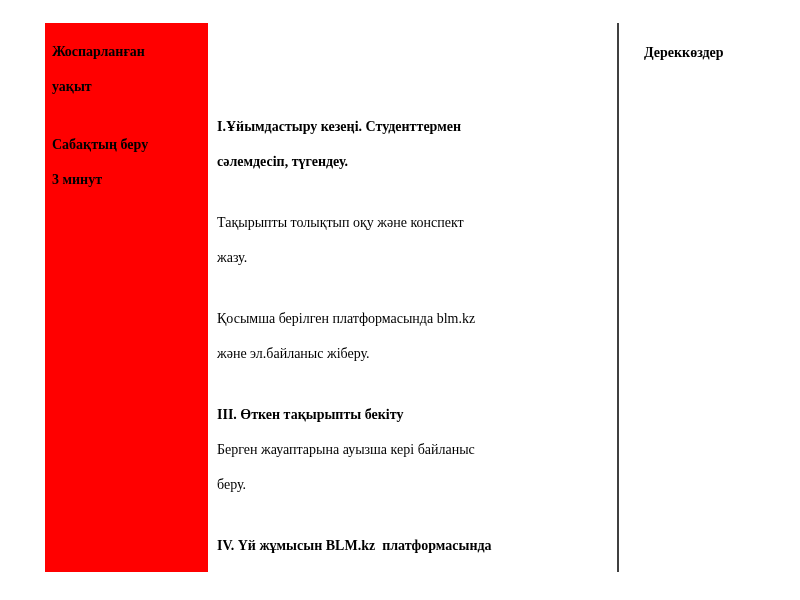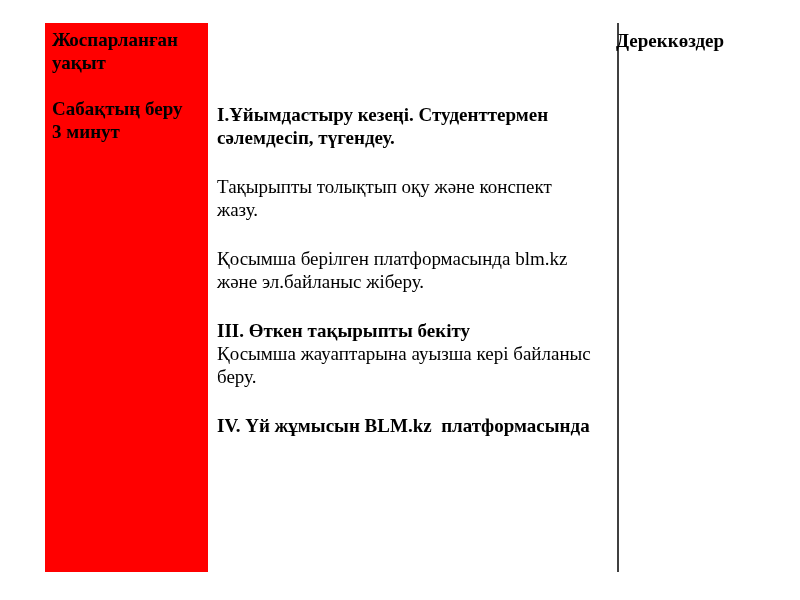--- a/index.html
+++ b/index.html
@@ -10,23 +10,24 @@
   .slide {
     position: relative;
     width: 800px;
     height: 600px;
     background: #ffffff;
     overflow: hidden;
     font-family: "Liberation Serif", "DejaVu Serif", serif;
     color: #000000;
   }
   .line {
-    font-size: 19px;
+    font-size: 14px;
     line-height: 23px;
     white-space: pre;
+    margin-top: 12px;
   }
   .b { font-weight: bold; }
   .spacer { height: 26px; }
 
   .red-cell {
     position: absolute;
     left: 45px;
     top: 23px;
     width: 163px;
     height: 549px;
@@ -46,21 +47,21 @@
     position: absolute;
     left: 617px;
     top: 23px;
     width: 2px;
     height: 549px;
     background: #404040;
   }
 
   .sources-header {
     position: absolute;
-    left: 616px;
+    left: 644px;
     top: 29px;
   }
 </style>
 </head>
 <body>
 
 <div class="slide">
 
   <div class="red-cell">
     <div class="line b">Жоспарланған</div>
@@ -74,21 +75,21 @@
     <div class="line b">I.Ұйымдастыру кезеңі. Студенттермен</div>
     <div class="line b">сәлемдесіп, түгендеу.</div>
     <div class="spacer"></div>
     <div class="line">Тақырыпты толықтып оқу және конспект</div>
     <div class="line">жазу.</div>
     <div class="spacer"></div>
     <div class="line">Қосымша берілген платформасында blm.kz</div>
     <div class="line">және эл.байланыс жіберу.</div>
     <div class="spacer"></div>
     <div class="line b">III. Өткен тақырыпты бекіту</div>
-    <div class="line">Қосымша жауаптарына ауызша кері байланыс</div>
+    <div class="line">Берген жауаптарына ауызша кері байланыс</div>
     <div class="line">беру.</div>
     <div class="spacer"></div>
     <div class="line b">IV. Үй жұмысын BLM.kz  платформасында</div>
   </div>
 
   <div class="divider"></div>
 
   <div class="sources-header line b">Дереккөздер</div>
 
 </div>

